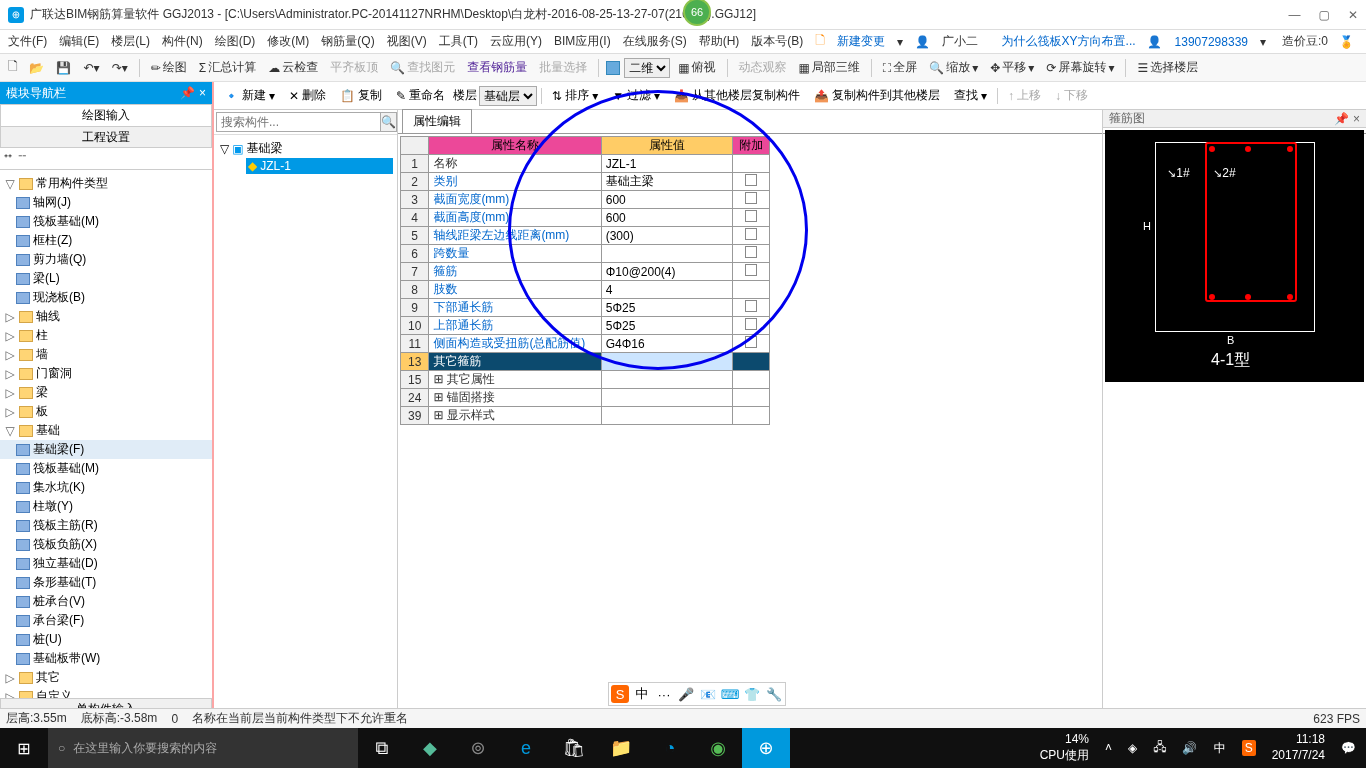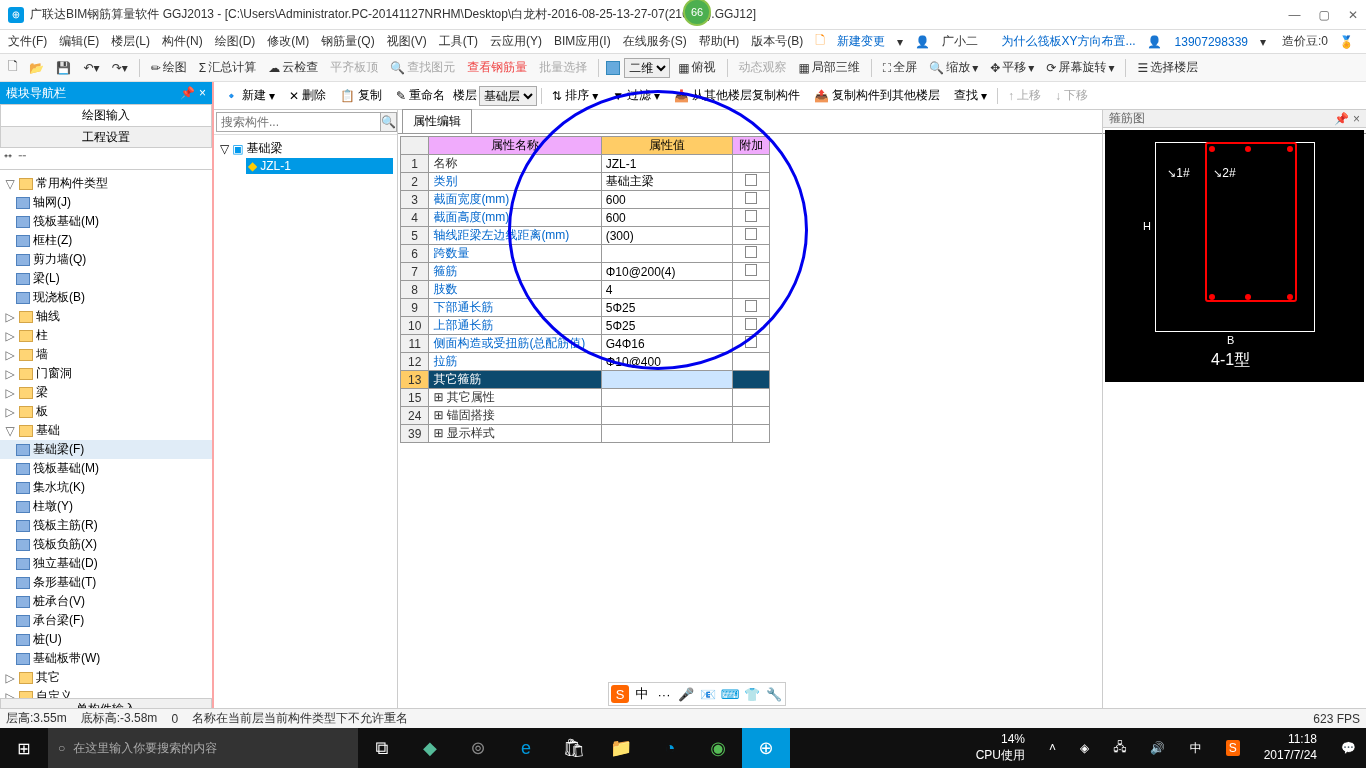--- a/index.html
+++ b/index.html
@@ -44,21 +44,21 @@
 .searchbox input{flex:1;border:1px solid #aaa;height:20px;padding:0 4px}
 .searchbox .sbtn{width:22px;height:20px;border:1px solid #aaa;border-left:none;background:#f0f0f0;display:flex;align-items:center;justify-content:center}
 .treelist .tree{padding:4px}
 .treelist .ti{display:flex;align-items:center;gap:3px;padding:1px 2px}
 .treelist .ti.sel{background:#0099e5;color:#fff}
 .propertyarea{flex:1;display:flex;flex-direction:column;position:relative}
 .proptab{height:24px;display:flex;align-items:flex-end;border-bottom:1px solid #999;padding-left:4px}
 .proptab .tab{border:1px solid #999;border-bottom:none;padding:3px 10px;background:#fff}
 .proptable{border-collapse:collapse;width:370px;margin:2px 0 0 2px}
 .proptable th,.proptable td{border:1px solid #999;height:18px;padding:0 4px;text-align:left;font-weight:normal}
-.proptable th{background:#f0abfc;text-align:center}
+.proptable th{background:#ec4899;text-align:center}
 .proptable th.val{background:#ffcc66}
 .proptable .rownum{width:28px;text-align:center;background:#f0f0f0;color:#333}
 .proptable .pname{width:170px;color:#0066cc}
 .proptable .pname.black{color:#333}
 .proptable .pval{width:130px}
 .proptable .attach{width:36px;text-align:center}
 .proptable .attach .chk{width:12px;height:12px;border:1px solid #888;display:inline-block}
 .proptable tr.selrow td{background:#0c4a6e;color:#fff}
 .proptable tr.selrow .rownum{background:#ffcc66;color:#333}
 .proptable tr.selrow .pval{background:#cce5ff;color:#333}
@@ -73,21 +73,21 @@
 .diagram .lbl{position:absolute;color:#fff;font-size:11px}
 .statusbar{position:absolute;bottom:40px;left:0;right:0;height:20px;background:#f5f5f5;border-top:1px solid #ccc;display:flex;align-items:center;padding:0 6px;gap:14px;color:#333}
 .statusbar .right{margin-left:auto}
 .floaticons{position:absolute;bottom:62px;left:608px;display:flex;gap:4px;background:#fff;border:1px solid #ccc;padding:2px;align-items:center}
 .floaticons .fi{width:18px;height:18px;display:flex;align-items:center;justify-content:center;font-size:13px}
 .taskbar{position:absolute;bottom:0;left:0;right:0;height:40px;background:#101010;display:flex;align-items:center;color:#fff}
 .taskbar .start{width:48px;height:40px;display:flex;align-items:center;justify-content:center;font-size:16px}
 .taskbar .search{display:flex;align-items:center;background:#333;height:40px;width:310px;padding:0 10px;color:#aaa;gap:8px}
 .taskbar .icons{display:flex;height:40px}
 .taskbar .icons .ti{width:48px;display:flex;align-items:center;justify-content:center;font-size:18px}
-.taskbar .tray{margin-left:auto;display:flex;align-items:center;gap:24px;padding:0 10px;font-size:11px}
+.taskbar .tray{margin-left:auto;display:flex;align-items:center;gap:16px;padding:0 10px;font-size:11px}
 .taskbar .clock{text-align:right;line-height:1.3}
 .ico{display:inline-block;width:14px;height:14px;background:#66aadd;border:1px solid #3388bb}
 </style>
 </head>
 <body>
 
 <div class="titlebar">
   <span class="appicon">⊕</span>
   <span class="title">广联达BIM钢筋算量软件 GGJ2013 - [C:\Users\Administrator.PC-20141127NRHM\Desktop\白龙村-2016-08-25-13-27-07(2166版).GGJ12]</span>
   <span class="badge">66</span>
@@ -137,21 +137,21 @@
   <span class="btn">↶▾</span>
   <span class="btn">↷▾</span>
   <div class="sep"></div>
   <span class="btn">✏<span>绘图</span></span>
   <span class="btn">Σ <span>汇总计算</span></span>
   <span class="btn">☁<span>云检查</span></span>
   <span class="btn" style="color:#aaa">
       <span>平齐板顶</span>
     </span>
   <span class="btn" style="color:#aaa">🔍<span>查找图元</span></span>
-  <span class="btn" style="color:#ef4444">
+  <span class="btn" style="color:#4c1d95">
       <span>查看钢筋量</span>
     </span>
   <span class="btn" style="color:#aaa">
       <span>批量选择</span>
     </span>
   <div class="sep"></div>
   <span class="ico"></span>
   <select><option>二维</option></select>
   <span class="btn">▦<span>俯视</span></span>
   <div class="sep"></div>
@@ -418,26 +418,20 @@
                 <td class="rownum">10</td>
                 <td class="pname">上部通长筋</td>
                 <td class="pval">5Φ25</td>
                 <td class="attach"><span class="chk"></span></td>
               </tr>
               <tr>
                 <td class="rownum">11</td>
                 <td class="pname">侧面构造或受扭筋(总配筋值)</td>
                 <td class="pval">G4Φ16</td>
                 <td class="attach"><span class="chk"></span></td>
-              </tr>
-              <tr>
-                <td class="rownum">12</td>
-                <td class="pname">拉筋</td>
-                <td class="pval">Φ10@400</td>
-                <td class="attach"></td>
               </tr>
               <tr class="selrow">
                 <td class="rownum">13</td>
                 <td class="pname">其它箍筋</td>
                 <td class="pval"></td>
                 <td class="attach"></td>
               </tr>
               <tr>
                 <td class="rownum">15</td>
                 <td class="pname black"><span class="plusbox">⊞</span> 其它属性</td>

